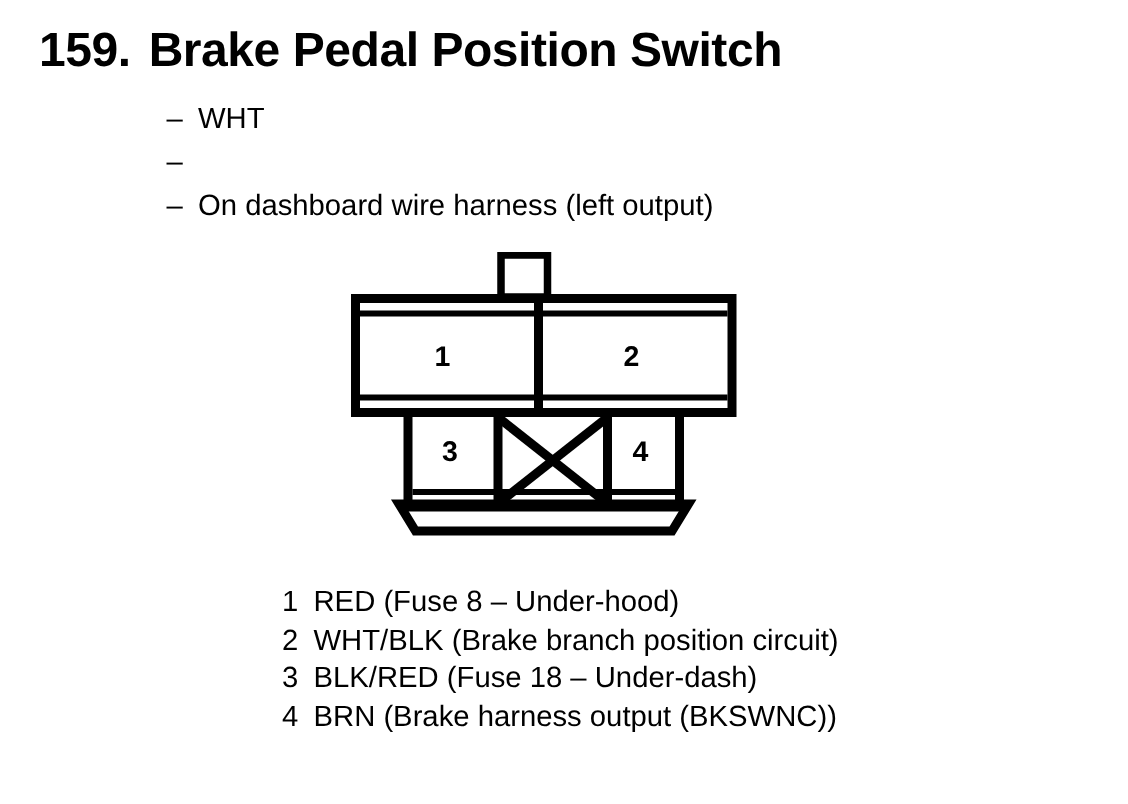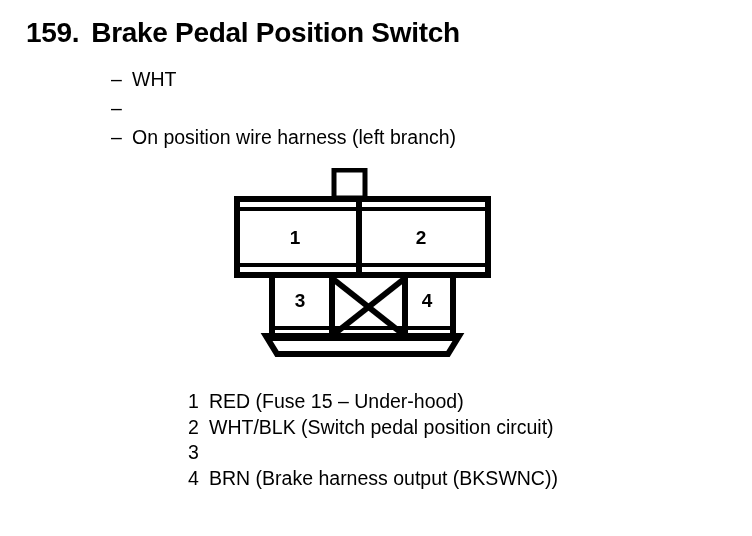--- a/index.html
+++ b/index.html
@@ -18,21 +18,21 @@
     height: 536px;
     background: #ffffff;
     overflow: hidden;
   }
 
   
   #title {
     position: absolute;
     left: 26px;
     top: 13px;
-    font-size: 28px;
+    font-size: 32px;
     font-weight: bold;
     letter-spacing: -0.3px;
     white-space: nowrap;
     line-height: 40px;
   }
   #title .num {
     margin-right: 12px;
   }
 
   
@@ -100,21 +100,21 @@
   <div id="bullets">
     <div class="bullet-row">
       <span class="bullet-dash">–</span>
       <span>WHT</span>
     </div>
     <div class="bullet-row">
       <span class="bullet-dash">–</span>
     </div>
     <div class="bullet-row">
       <span class="bullet-dash">–</span>
-      <span>On position wire harness (left branch)</span>
+      <span>On dashboard wire harness (left output)</span>
     </div>
   </div>
 
   <div id="connector">
     <svg width="272" height="192" viewBox="0 0 272 192" xmlns="http://www.w3.org/2000/svg">
 
       <path d="M 106 2 H 137 V 30 H 106 Z" fill="none" stroke="#000000" stroke-width="5"></path>
 
       <rect x="9" y="31" width="251" height="76" fill="none" stroke="#000000" stroke-width="6"></rect>
 
@@ -140,28 +140,29 @@
       <text class="cav-label" x="72" y="139" text-anchor="middle">3</text>
       <text class="cav-label" x="199" y="139" text-anchor="middle">4</text>
 
       <path d="M 38 168 H 231 L 220 186 H 49 Z" fill="none" stroke="#000000" stroke-width="6"></path>
     </svg>
   </div>
 
   <div id="legend">
     <div class="legend-row">
       <span class="legend-num">1</span>
-      <span>RED (Fuse 15 – Under-hood)</span>
+      <span>RED (Fuse 8 – Under-hood)</span>
     </div>
     <div class="legend-row">
       <span class="legend-num">2</span>
-      <span>WHT/BLK (Switch pedal position circuit)</span>
+      <span>WHT/BLK (Brake branch position circuit)</span>
     </div>
     <div class="legend-row">
       <span class="legend-num">3</span>
+      <span>BLK/RED (Fuse 18 – Under-dash)</span>
     </div>
     <div class="legend-row">
       <span class="legend-num">4</span>
       <span>BRN (Brake harness output (BKSWNC))</span>
     </div>
   </div>
 
 </div>
 
 </body></html>

